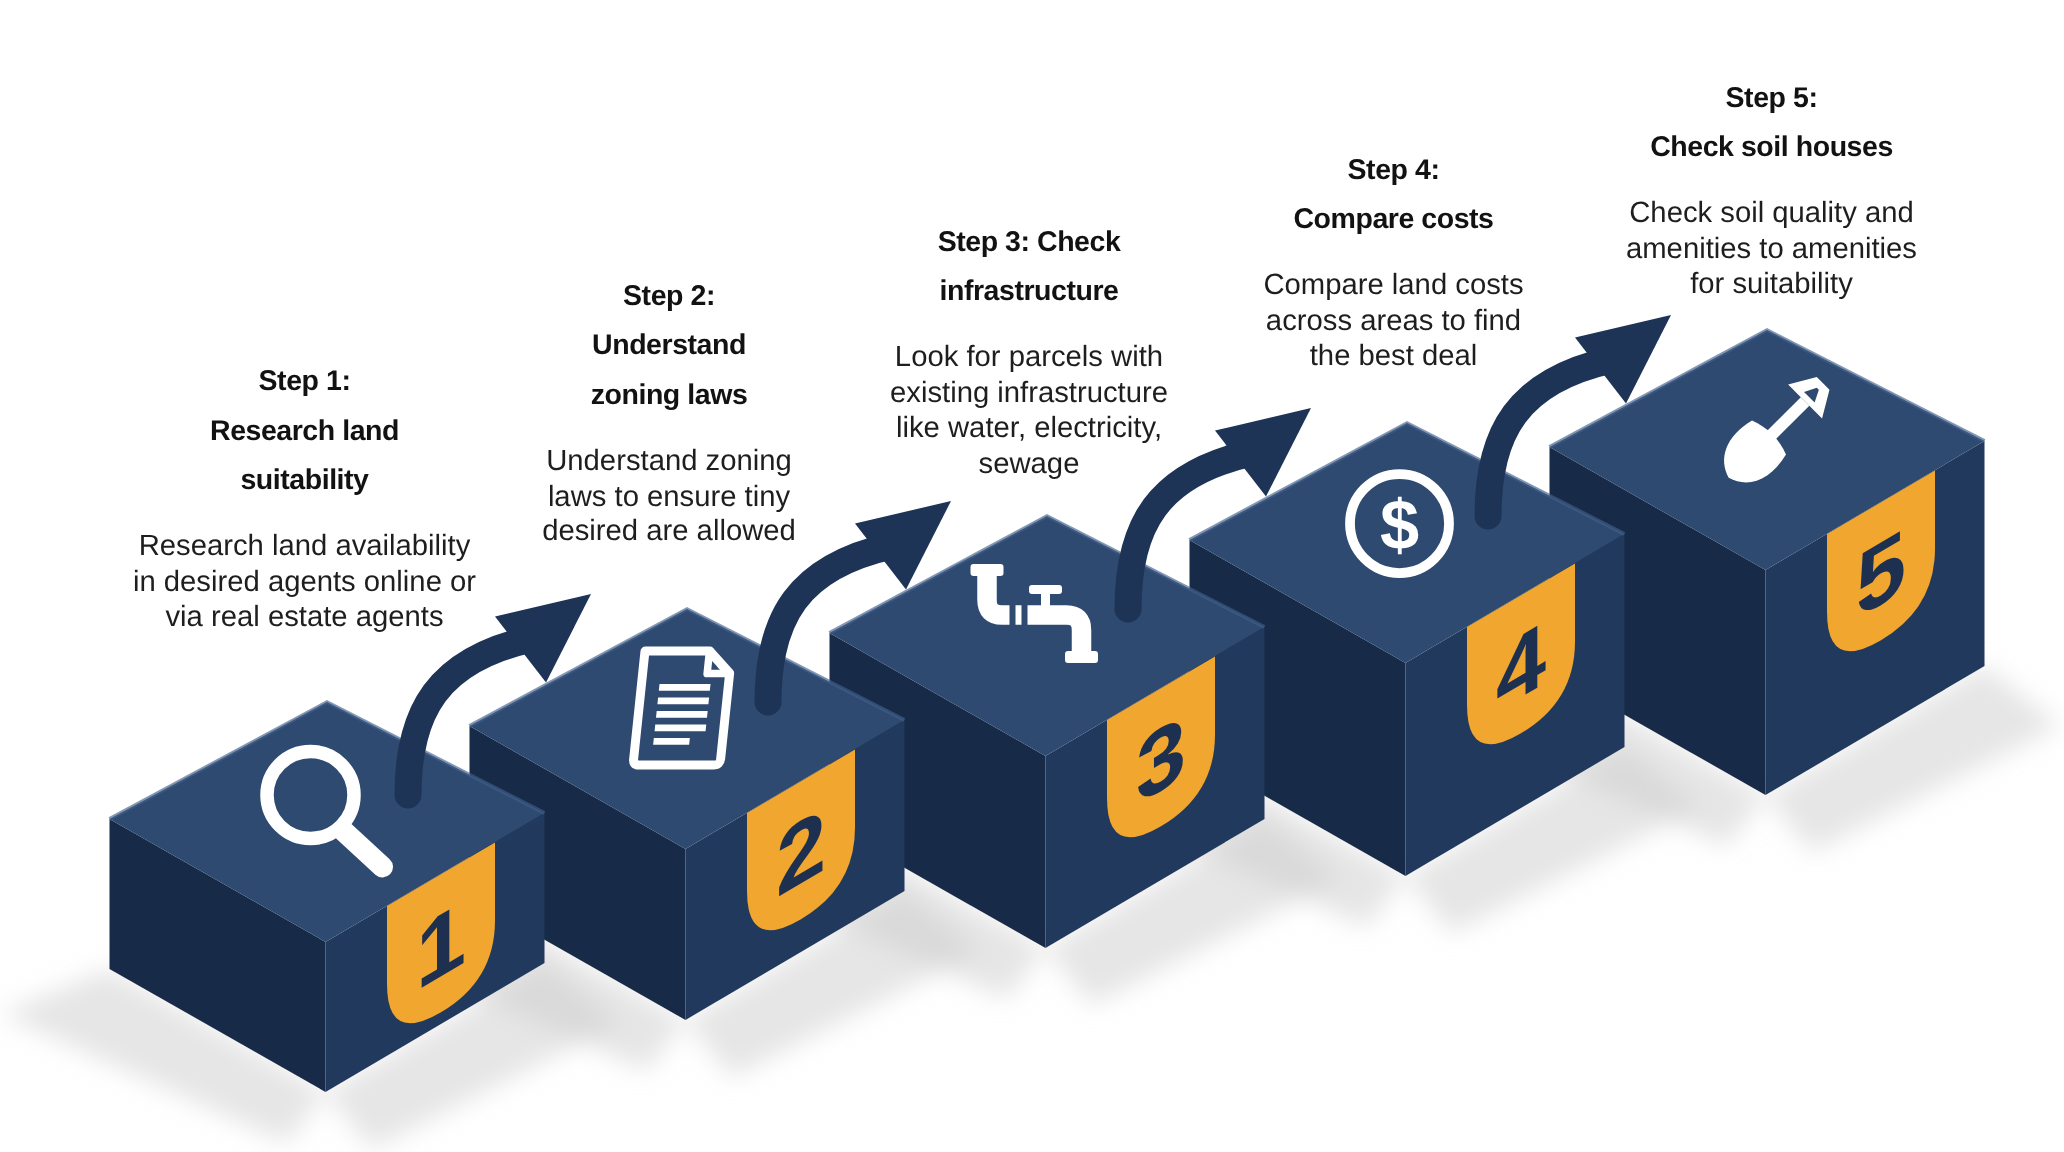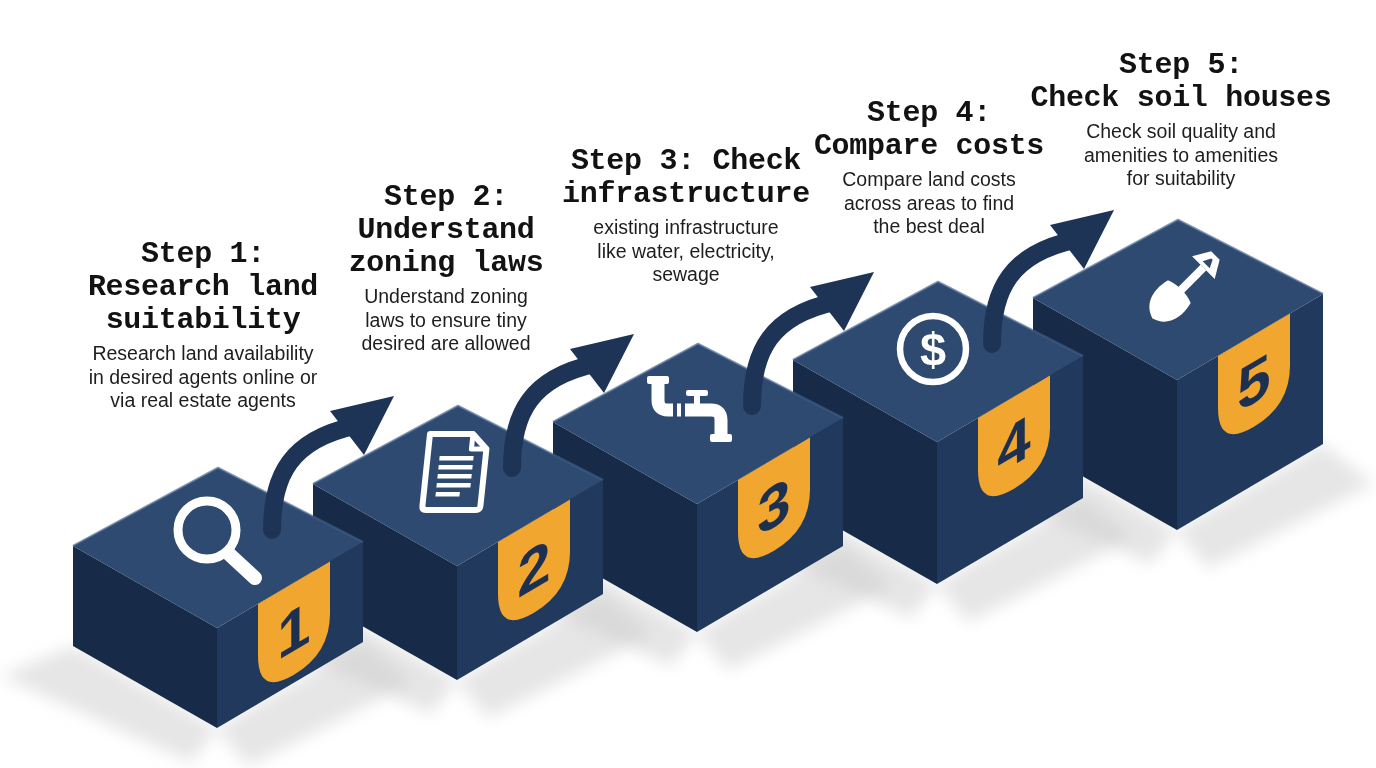--- a/index.html
+++ b/index.html
@@ -20,23 +20,23 @@
              font-weight:bold;font-size:60px;text-anchor:middle;}
   .arrow-tail{fill:none;stroke:var(--arrow);stroke-width:18;stroke-linecap:round;}
   .arrow-head{fill:var(--arrow);}
   .shadow{fill:var(--shadow);opacity:.5;}
   .icon-stroke{fill:none;stroke:var(--icon);stroke-linecap:round;stroke-linejoin:round;}
   .icon-fill{fill:var(--icon);}
   .icon-hole{fill:var(--cube-top);}
   .dollar-glyph{fill:var(--icon);font-family:"Liberation Sans",sans-serif;
                 font-weight:bold;font-size:47px;text-anchor:middle;}
   .step-text{position:absolute;text-align:center;}
-  .step-title{font-weight:bold;font-size:30px;line-height:33px;
-              letter-spacing:-0.3px;color:var(--title-text);font-family:Liberation Mono, monospace;}
-  .step-desc{font-size:19.5px;line-height:23.5px;color:var(--desc-text);margin-top:5px;}
+  .step-title{font-weight:bold;font-size:19px;line-height:33px;
+              letter-spacing:-0.3px;color:var(--title-text);}
+  .step-desc{font-size:19.5px;line-height:23.5px;color:var(--desc-text);margin-top:16px;}
 </style>
 </head>
 <body>
 
 <div class="scene">
 
   <svg width="1376" height="768" viewBox="0 0 1376 768">
     <defs>
       <filter id="soft" x="-60%" y="-60%" width="220%" height="220%">
         <feGaussianBlur stdDeviation="8"></feGaussianBlur>
@@ -186,20 +186,21 @@
       <div>desired are allowed</div>
     </div>
   </div>
 
   <div class="step-text" style="left:536px;top:145px;width:300px">
     <div class="step-title">
       <div>Step 3: Check</div>
       <div>infrastructure</div>
     </div>
     <div class="step-desc">
+      <div>Look for parcels with</div>
       <div>existing infrastructure</div>
       <div>like water, electricity,</div>
       <div>sewage</div>
     </div>
   </div>
 
   <div class="step-text" style="left:779px;top:97px;width:300px">
     <div class="step-title">
       <div>Step 4:</div>
       <div>Compare costs</div>

